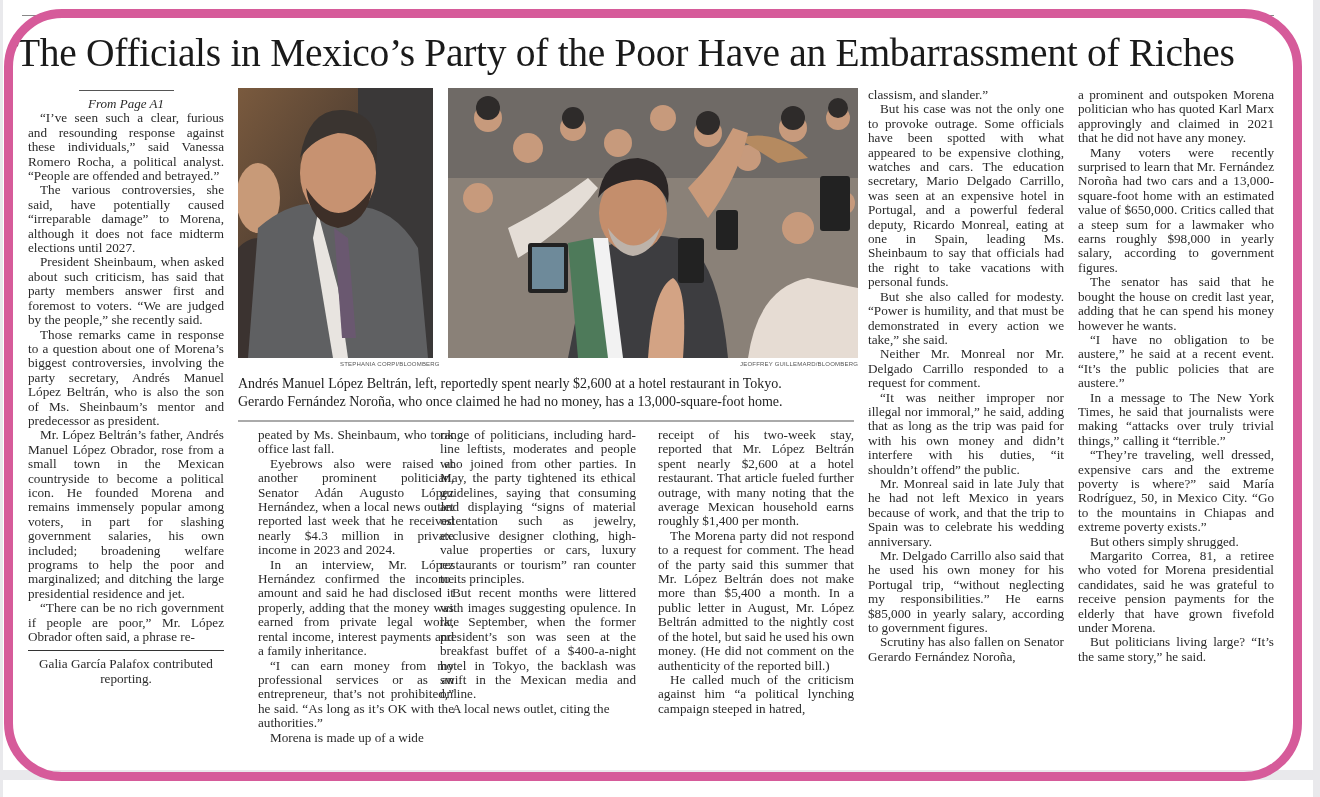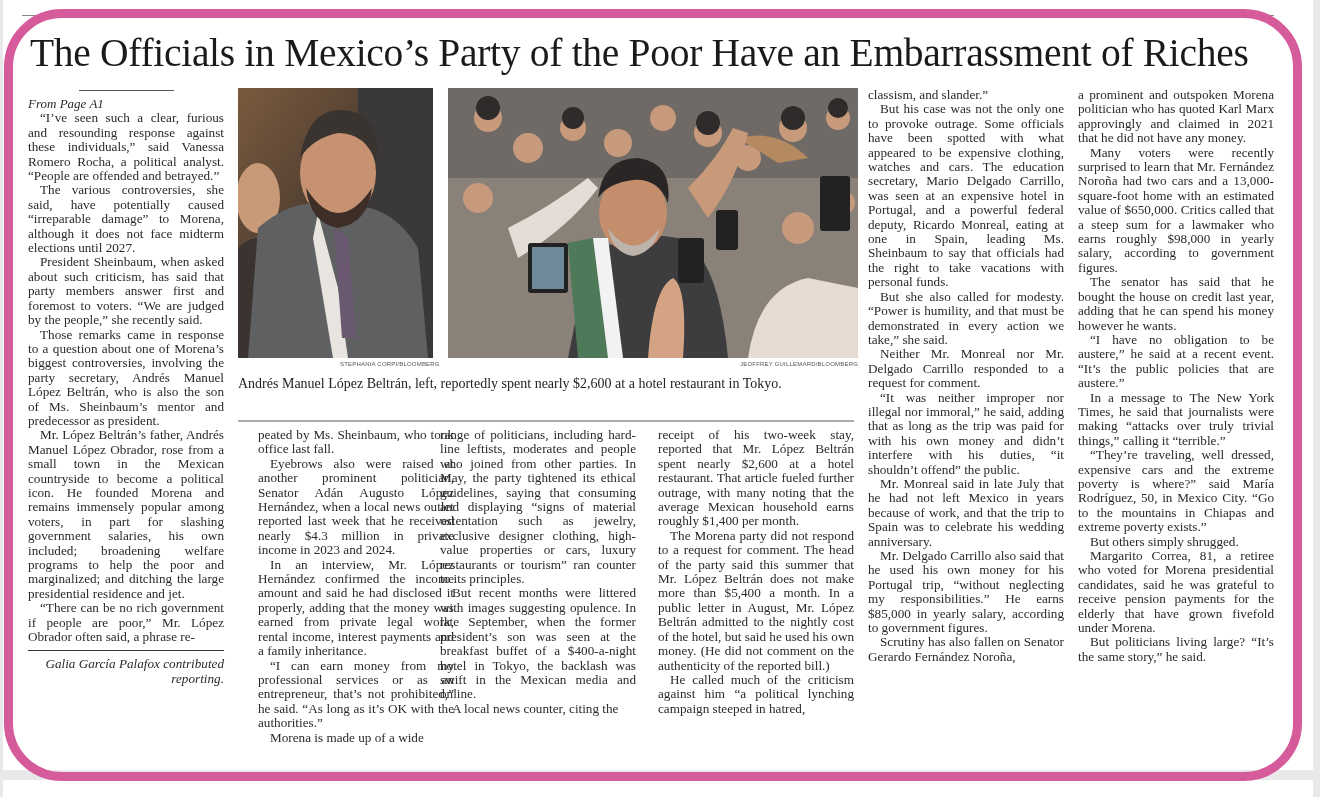--- a/index.html
+++ b/index.html
@@ -16,37 +16,37 @@
   .page2 {
     position:absolute; left:3px; top:780px; width:1310px; height:30px; background:#fff;
   }
   .top-rule { position:absolute; left:22px; top:15px; width:1252px; height:1px; background:#888; }
   .highlight {
     position:absolute; left:4px; top:9px; width:1298px; height:772px;
     border:9px solid #d65b9a; border-radius:58px; box-sizing:border-box;
     pointer-events:none; z-index:10;
   }
   .headline {
-    position:absolute; left:30px; top:30px; width:1250px;
+    position:absolute; left:16px; top:30px; width:1250px;
     font-family:"Liberation Serif", "DejaVu Serif", serif;
     font-size:39.5px; letter-spacing:-0.3px; color:#1a1a1a; white-space:nowrap;
     line-height:46px;
   }
   .col {
     position:absolute; font-family:"Liberation Serif","DejaVu Serif",serif;
     font-size:13.2px; line-height:14.4px; color:#2a2a2a; text-align:justify;
   }
   .col p { margin:0; text-indent:12px; }
   .col p.noindent { text-indent:0; }
   .from-page {
-    text-align:left; font-style:italic; font-size:13px; margin:0 0 6px 0; text-indent:0 !important;
+    text-align:center; font-style:italic; font-size:13px; margin:0 0 6px 0; text-indent:0 !important;
   }
   .small-rule { width:95px; height:1px; background:#555; margin:0 auto 6px auto; }
   .credit-rule { height:1px; background:#333; margin:6px 0 6px 0; }
-  .credit { font-style:italic; text-indent:0 !important; text-align:right; }
+  .credit { text-indent:0 !important; text-align:center; }
   .photo { position:absolute; overflow:hidden; }
   .photo-credit {
     position:absolute; font-family:"Liberation Sans","DejaVu Sans",sans-serif;
     font-size:6px; letter-spacing:0.2px; color:#555; text-transform:uppercase;
   }
   .caption {
     position:absolute; left:238px; top:375px; width:620px;
     font-family:"Liberation Serif","DejaVu Serif",serif; font-size:14px; line-height:18px; color:#222;
   }
   .caption-rule { position:absolute; left:238px; top:420px; width:616px; height:2px; background:#aaa; }
@@ -138,34 +138,35 @@
     <rect x="268" y="122" width="22" height="40" rx="3" fill="#222"></rect>
     <rect x="372" y="88" width="30" height="55" rx="3" fill="#222"></rect>
     <path d="M200 270 Q205 200 225 190 Q240 200 235 270Z" fill="#d3a384"></path>
     <path d="M300 270 Q310 200 360 190 L410 200 L410 270Z" fill="#e6dcd3"></path>
   </svg>
 </div>
 <div class="photo-credit" style="left:740px; top:361px;">JEOFFREY GUILLEMARD/BLOOMBERG</div>
 
 <div class="caption">
   <div>Andrés Manuel López Beltrán, left, reportedly spent nearly $2,600 at a hotel restaurant in Tokyo.</div>
+  <div>Gerardo Fernández Noroña, who once claimed he had no money, has a 13,000-square-foot home.</div>
 </div>
 <div class="caption-rule"></div>
 
 <div class="col" style="left:238px; top:428px; width:196px;margin-left:20px;">
     <p class="noindent">peated by Ms. Sheinbaum, who took office last fall.</p>
     <p>Eyebrows also were raised at another prominent politician, Senator Adán Augusto López Hernández, when a local news outlet reported last week that he received nearly $4.3 million in private income in 2023 and 2024.</p>
     <p>In an interview, Mr. López Hernández confirmed the income amount and said he had disclosed it properly, adding that the money was earned from private legal work, rental income, interest payments and a family inheritance.</p>
     <p>“I can earn money from my professional services or as an entrepreneur, that’s not prohibited,” he said. “As long as it’s OK with the authorities.”</p>
     <p>Morena is made up of a wide</p>
   </div>
 <div class="col" style="left:440px; top:428px; width:196px;">
     <p class="noindent">range of politicians, including hard-line leftists, moderates and people who joined from other parties. In May, the party tightened its ethical guidelines, saying that consuming and displaying “signs of material ostentation such as jewelry, exclusive designer clothing, high-value properties or cars, luxury restaurants or tourism” ran counter to its principles.</p>
     <p>But recent months were littered with images suggesting opulence. In late September, when the former president’s son was seen at the breakfast buffet of a $400-a-night hotel in Tokyo, the backlash was swift in the Mexican media and online.</p>
-    <p>A local news counter, citing the</p>
+    <p>A local news outlet, citing the</p>
   </div>
 <div class="col" style="left:658px; top:428px; width:196px;">
     <p class="noindent">receipt of his two-week stay, reported that Mr. López Beltrán spent nearly $2,600 at a hotel restaurant. That article fueled further outrage, with many noting that the average Mexican household earns roughly $1,400 per month.</p>
     <p>The Morena party did not respond to a request for comment. The head of the party said this summer that Mr. López Beltrán does not make more than $5,400 a month. In a public letter in August, Mr. López Beltrán admitted to the nightly cost of the hotel, but said he used his own money. (He did not comment on the authenticity of the reported bill.)</p>
     <p>He called much of the criticism against him “a political lynching campaign steeped in hatred,</p>
   </div>
 
 <div class="col" style="left:868px; top:88px; width:196px;">
     <p class="noindent">classism, and slander.”</p>
     <p>But his case was not the only one to provoke outrage. Some officials have been spotted with what appeared to be expensive clothing, watches and cars. The education secretary, Mario Delgado Carrillo, was seen at an expensive hotel in Portugal, and a powerful federal deputy, Ricardo Monreal, eating at one in Spain, leading Ms. Sheinbaum to say that officials had the right to take vacations with personal funds.</p>

